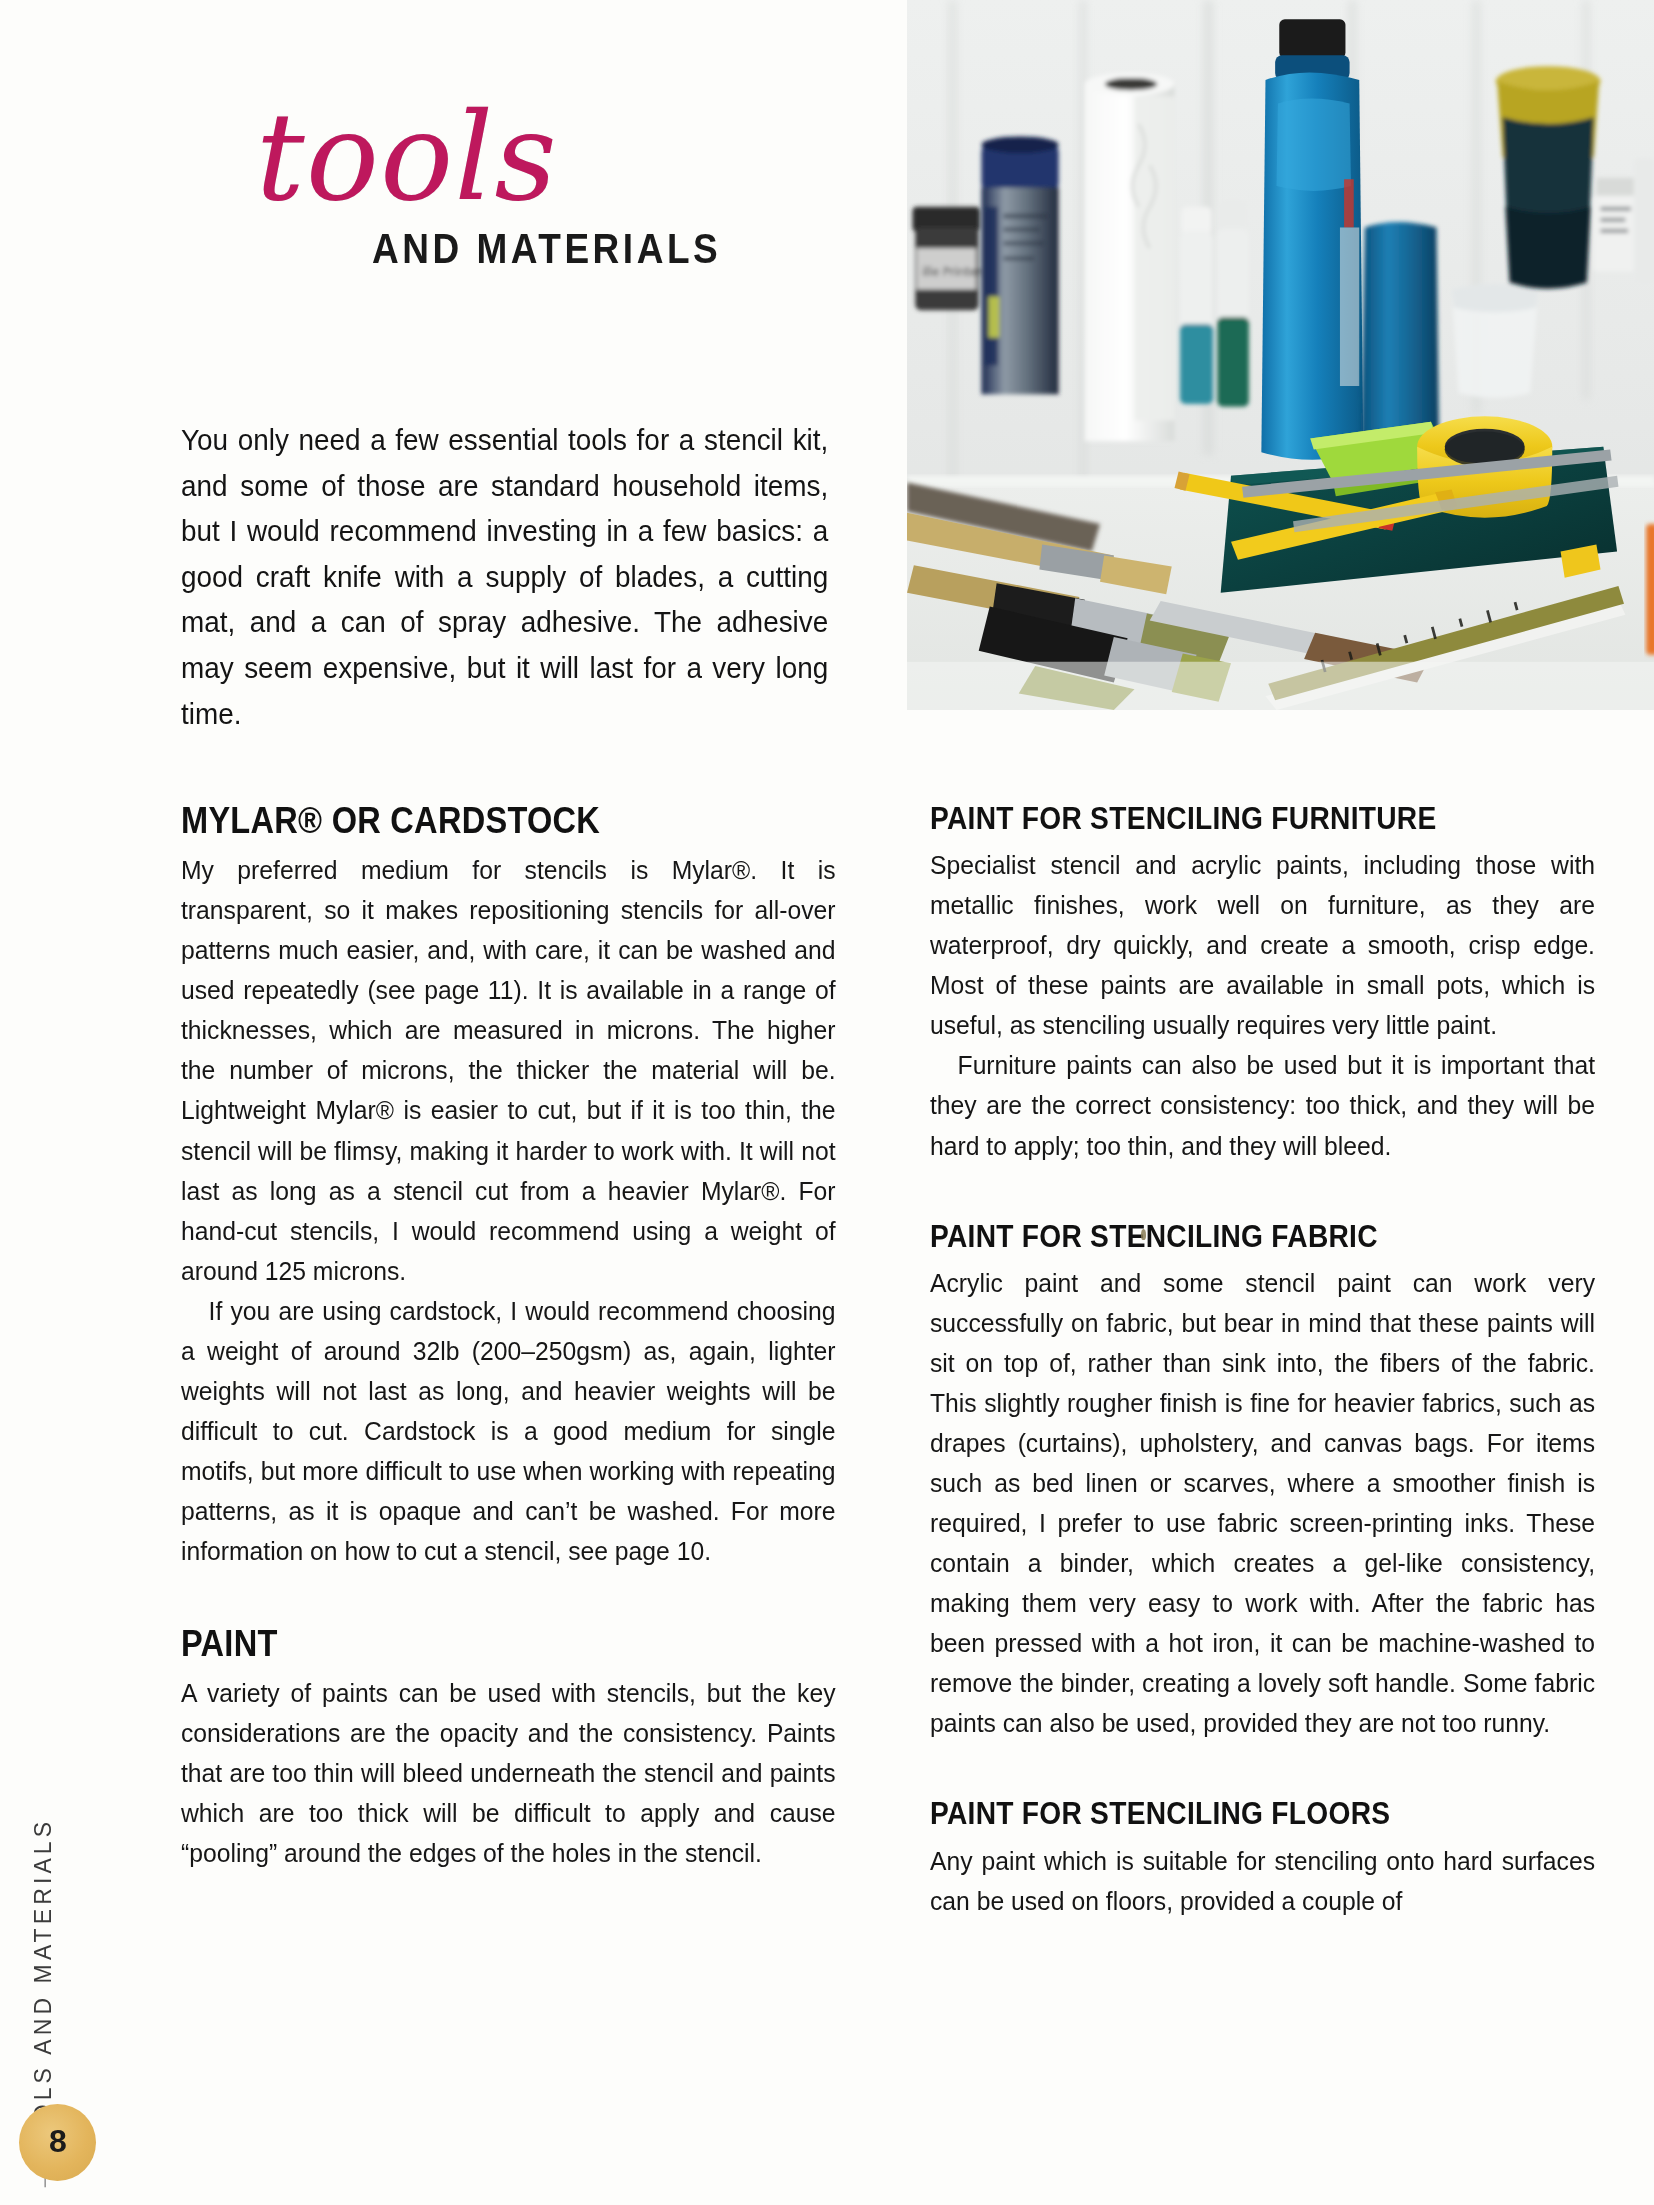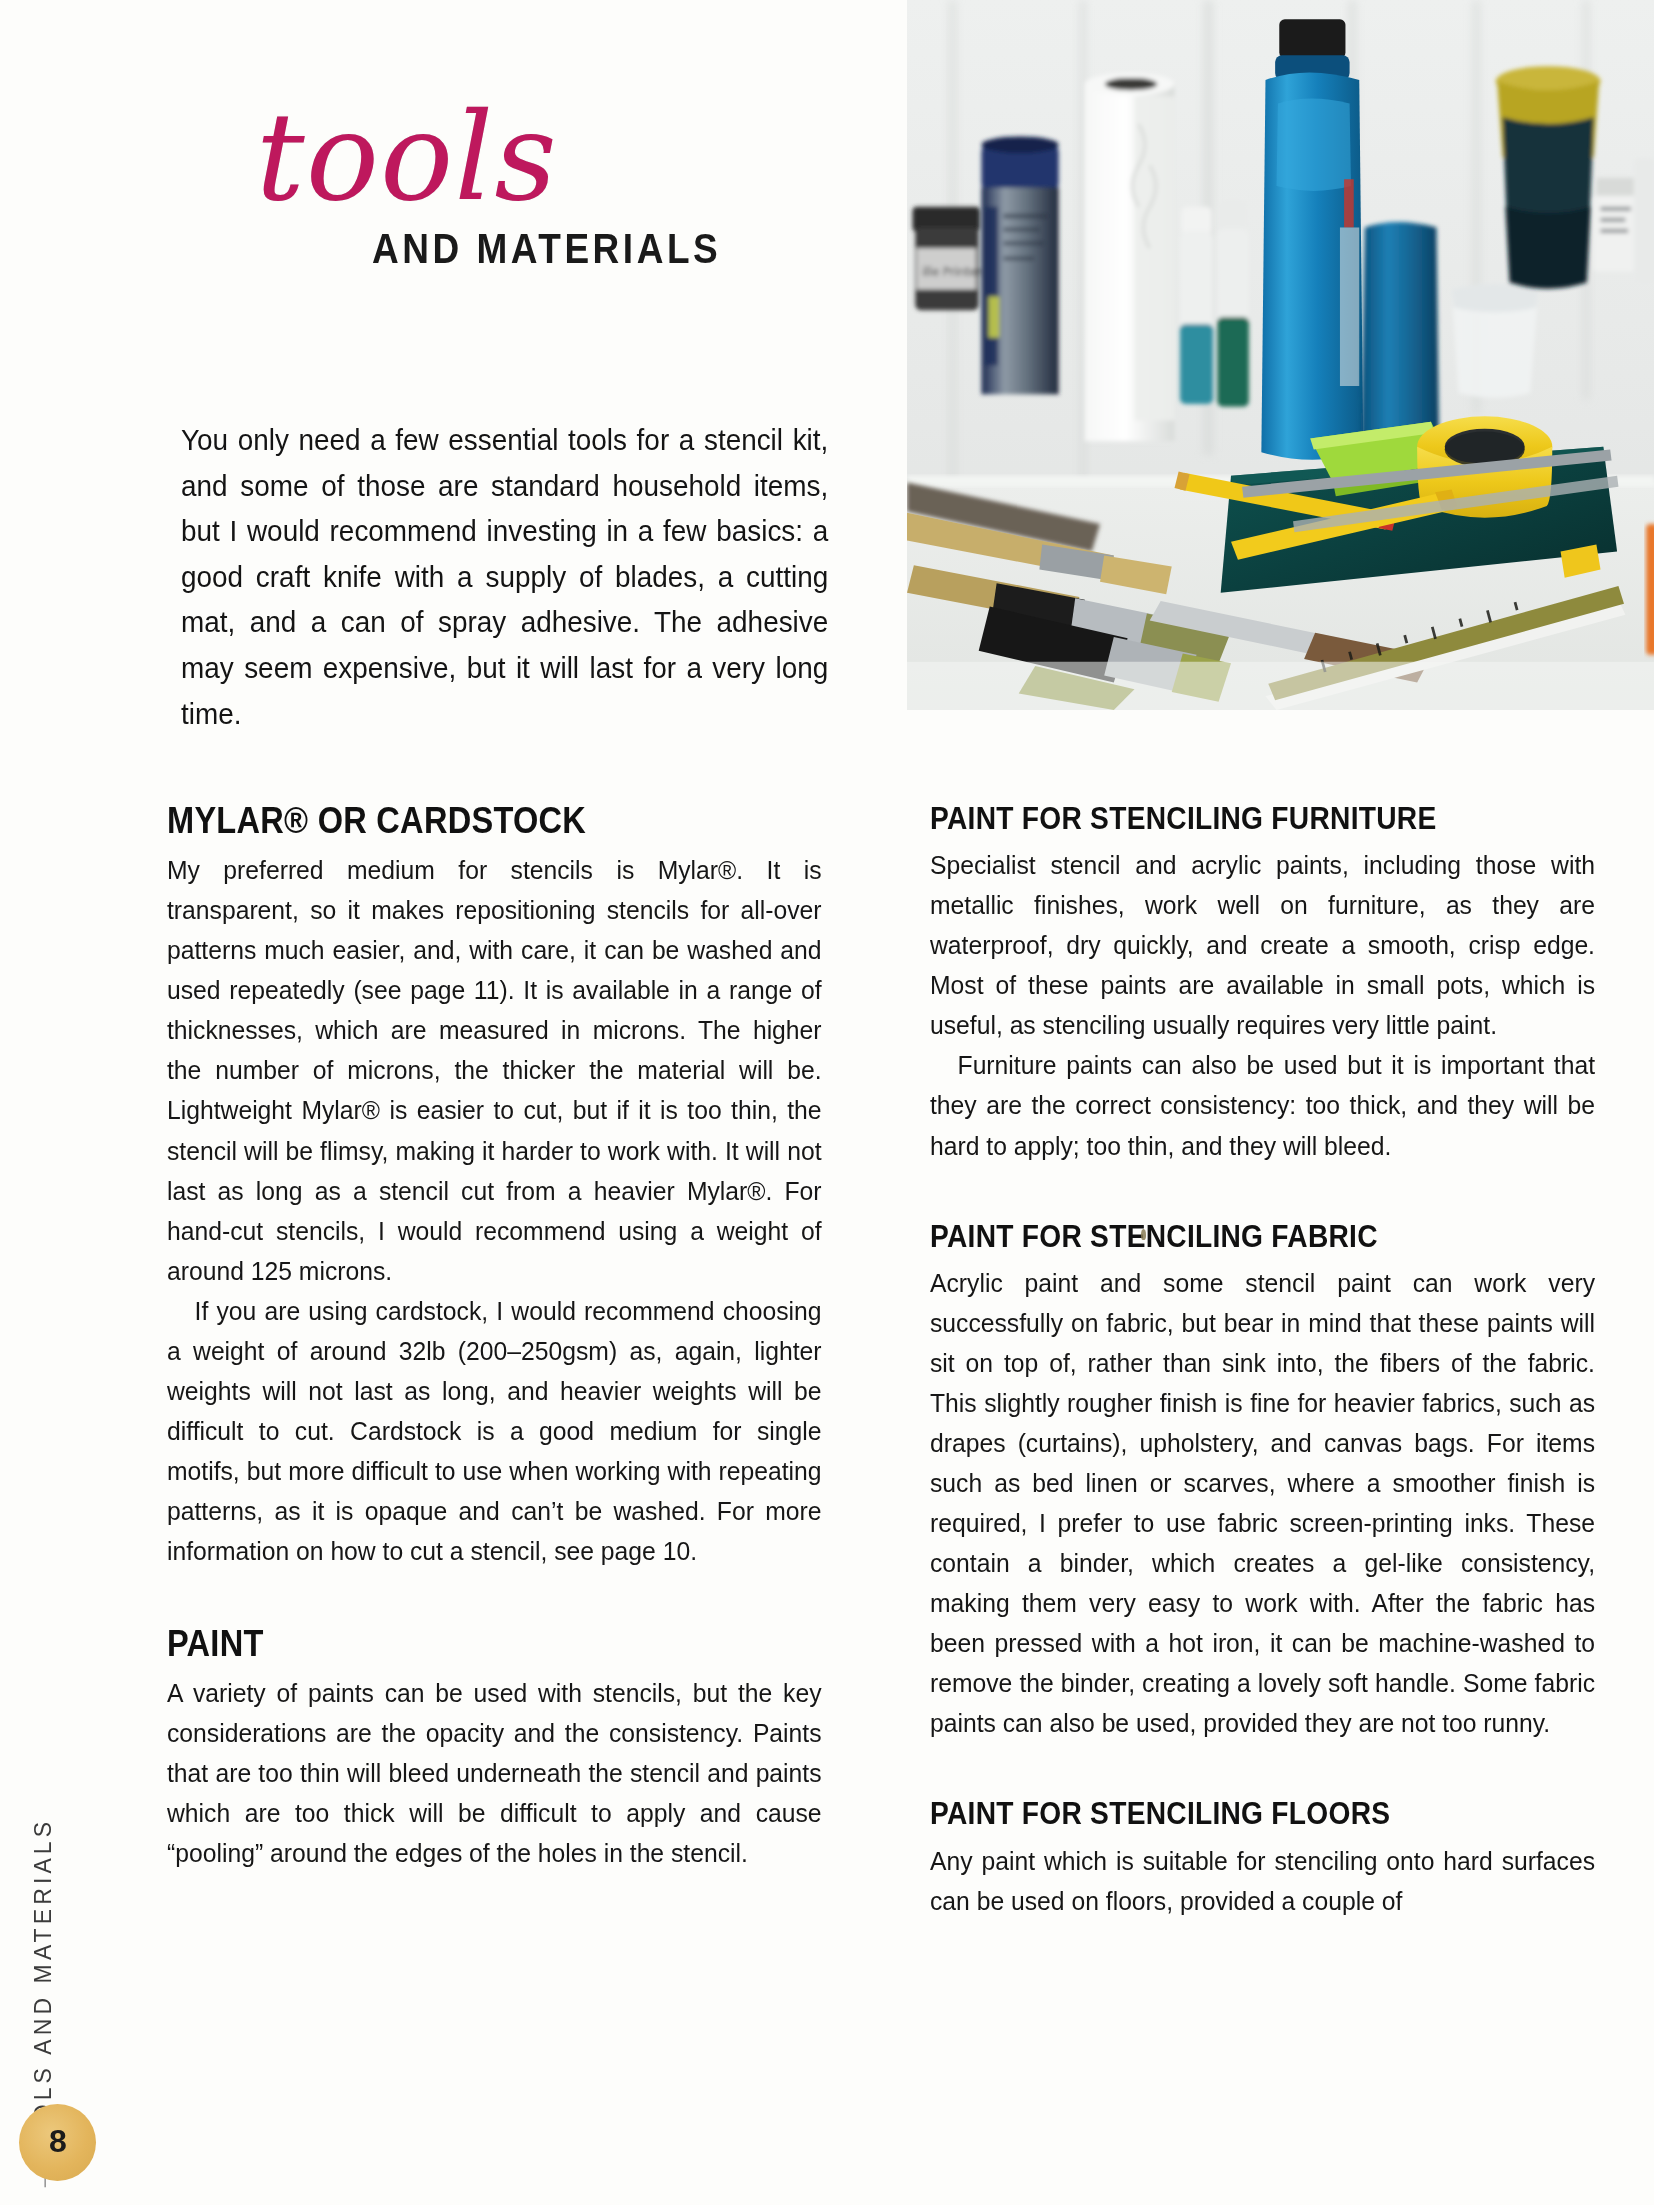--- a/index.html
+++ b/index.html
@@ -71,21 +71,21 @@
     text-align: justify;
     text-align-last: left;
   }
 
   
   .col {
     position: absolute;
     top: 800px;
     color: #141414;
   }
-  .col-left  { left: 167px;  width: 689px; }
+  .col-left  { left: 181px;  width: 689px; }
   .col-right { left: 930px; width: 700px; }
 
   .sec-head {
     font-size: 32px;
     font-weight: 700;
     letter-spacing: 0.3px;
     margin: 0 0 8.3px 0;
     color: #111;
     transform: scaleX(0.88);
     transform-origin: left center;

